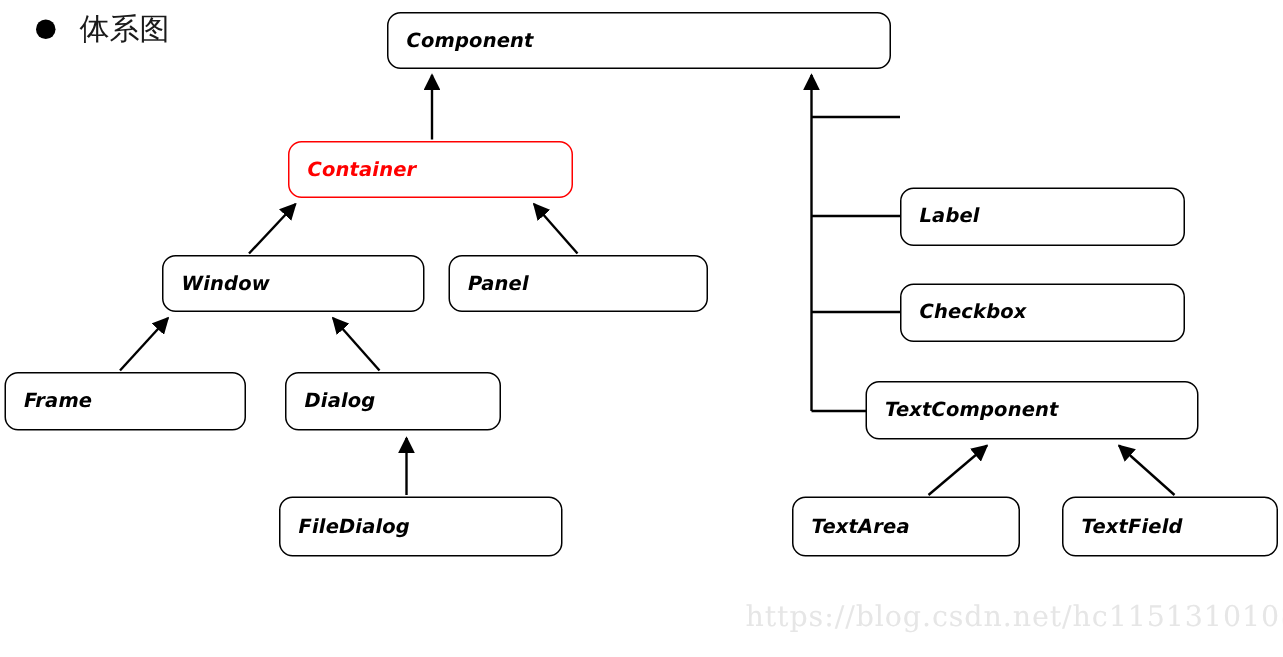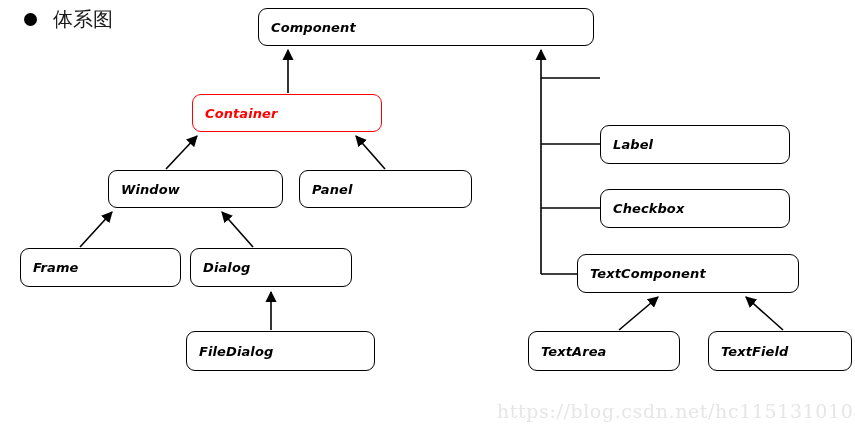--- a/index.html
+++ b/index.html
@@ -136,25 +136,25 @@
   </div>
 
   <div class="node" style="left:78px; top:170px; width:175px; height:38px;margin-left:30px;">
     <span class="node-label">Window</span>
   </div>
 
   <div class="node" style="left:299px; top:170px; width:173px; height:38px;">
     <span class="node-label">Panel</span>
   </div>
 
-  <div class="node" style="left:20px; top:248px; width:161px; height:39px;">
+  <div class="node" style="left:3px; top:248px; width:161px; height:39px;">
     <span class="node-label">Frame</span>
   </div>
 
-  <div class="node" style="left:190px; top:248px; width:162px; height:39px;">
+  <div class="node" style="left:190px; top:248px; width:144px; height:39px;">
     <span class="node-label">Dialog</span>
   </div>
 
   <div class="node" style="left:186px; top:331px; width:189px; height:40px;">
     <span class="node-label">FileDialog</span>
   </div>
 
 
   <div class="node" style="left:600px; top:125px; width:190px; height:39px;">
     <span class="node-label">Label</span>

